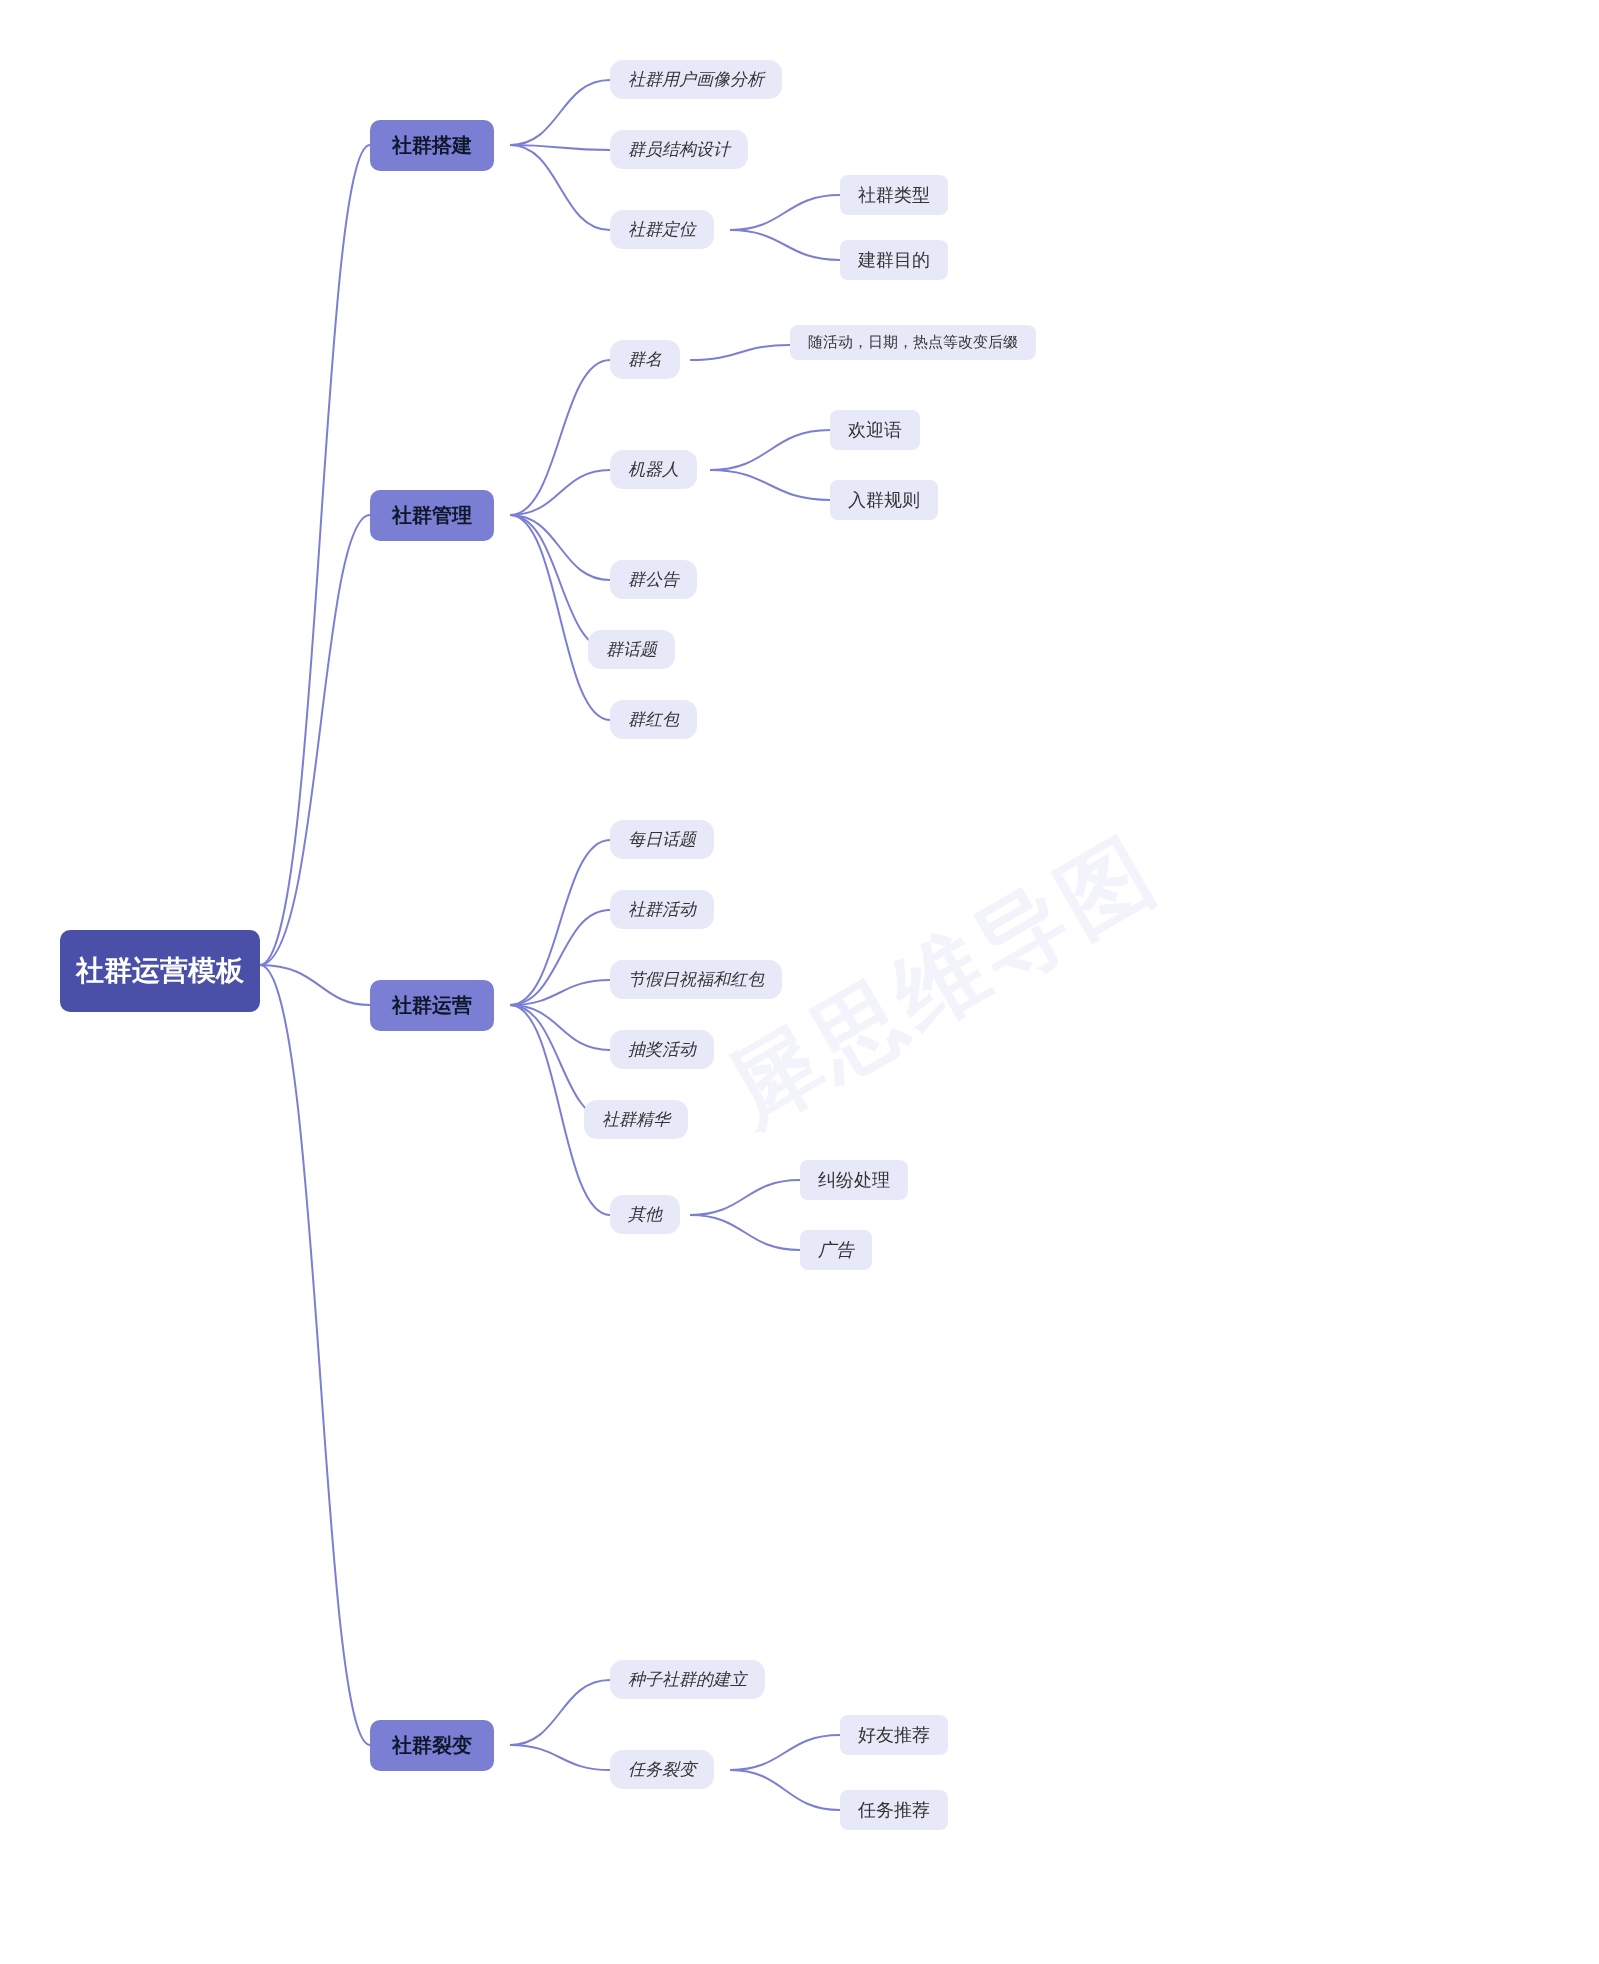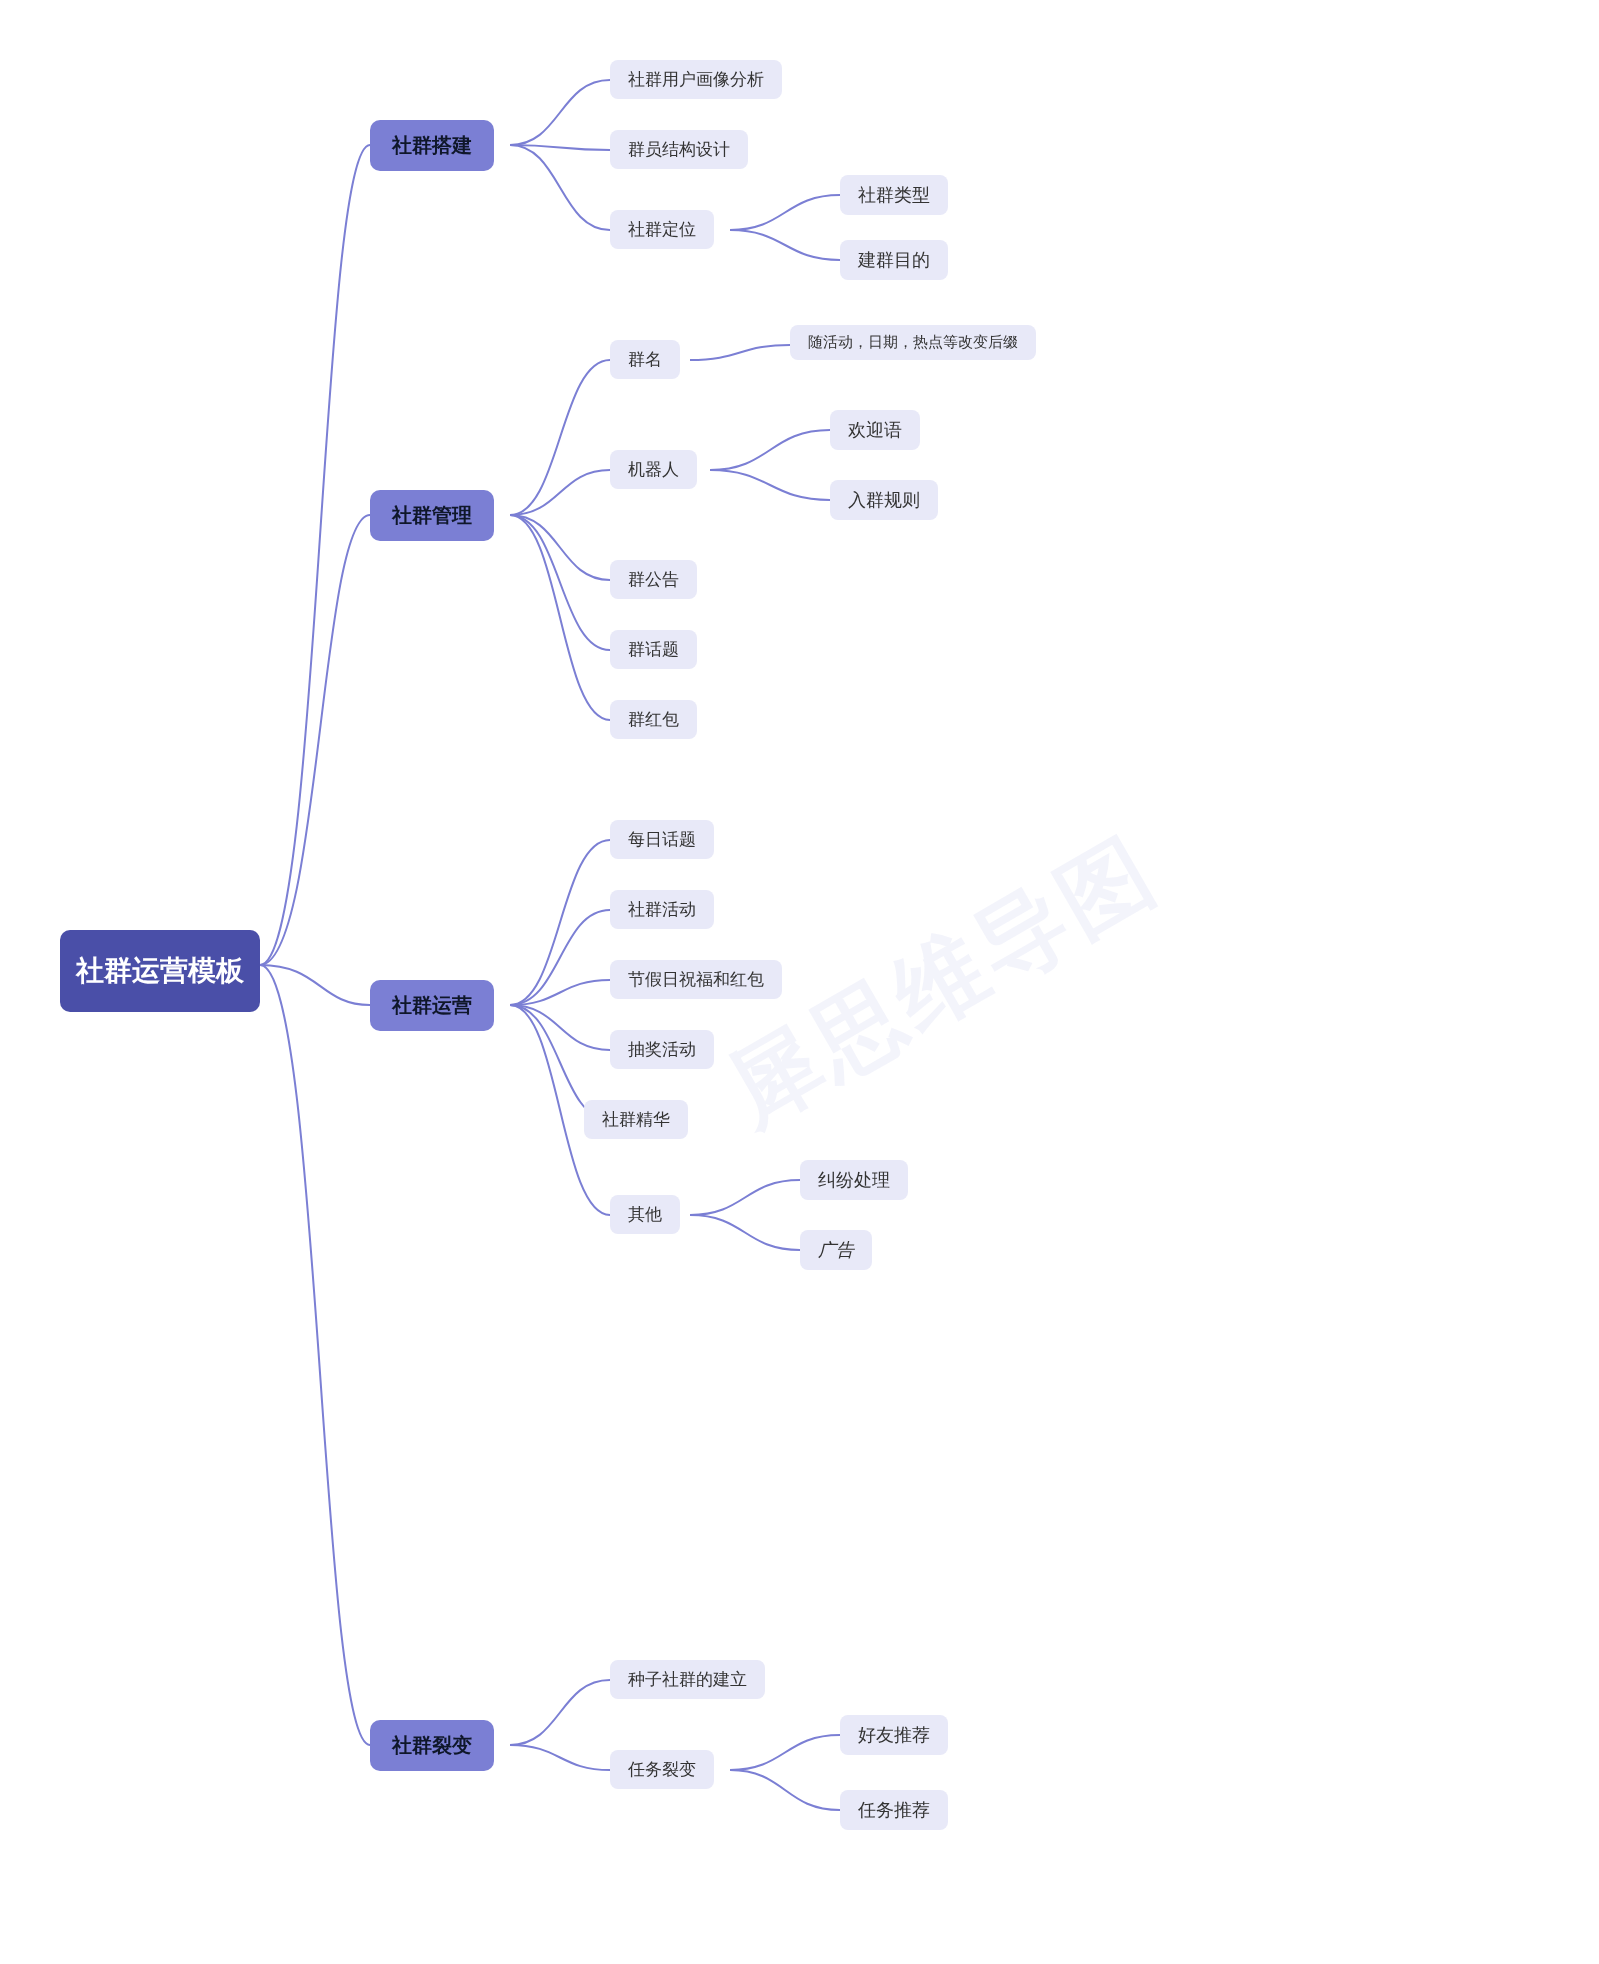--- a/index.html
+++ b/index.html
@@ -54,24 +54,25 @@
       padding: 12px 22px;
       font-size: 20px;
       font-weight: bold;
       white-space: nowrap;
     }
 
     .node-level2 {
       position: absolute;
       background: #e8e9f8;
       color: #333;
-      border-radius: 8px;
+      border-radius: 13px;
       padding: 8px 18px;
       font-size: 17px;
       white-space: nowrap;
+      font-style: italic;
     }
 
     .node-level3 {
       position: absolute;
       background: #e8e9f8;
       color: #333;
       border-radius: 8px;
       padding: 8px 18px;
       font-size: 18px;
       white-space: nowrap;
@@ -185,21 +186,21 @@
 
   <div class="node-level2" style="left:610px; top:340px;">
     <span>群名</span>
   </div>
   <div class="node-level2" style="left:610px; top:450px;">
     <span>机器人</span>
   </div>
   <div class="node-level2" style="left:610px; top:560px;">
     <span>群公告</span>
   </div>
-  <div class="node-level2" style="left:610px; top:630px;">
+  <div class="node-level2" style="left:588px; top:630px;">
     <span>群话题</span>
   </div>
   <div class="node-level2" style="left:610px; top:700px;">
     <span>群红包</span>
   </div>
 
   <div class="node-level2" style="left:610px; top:820px;">
     <span>每日话题</span>
   </div>
   <div class="node-level2" style="left:610px; top:890px;">

